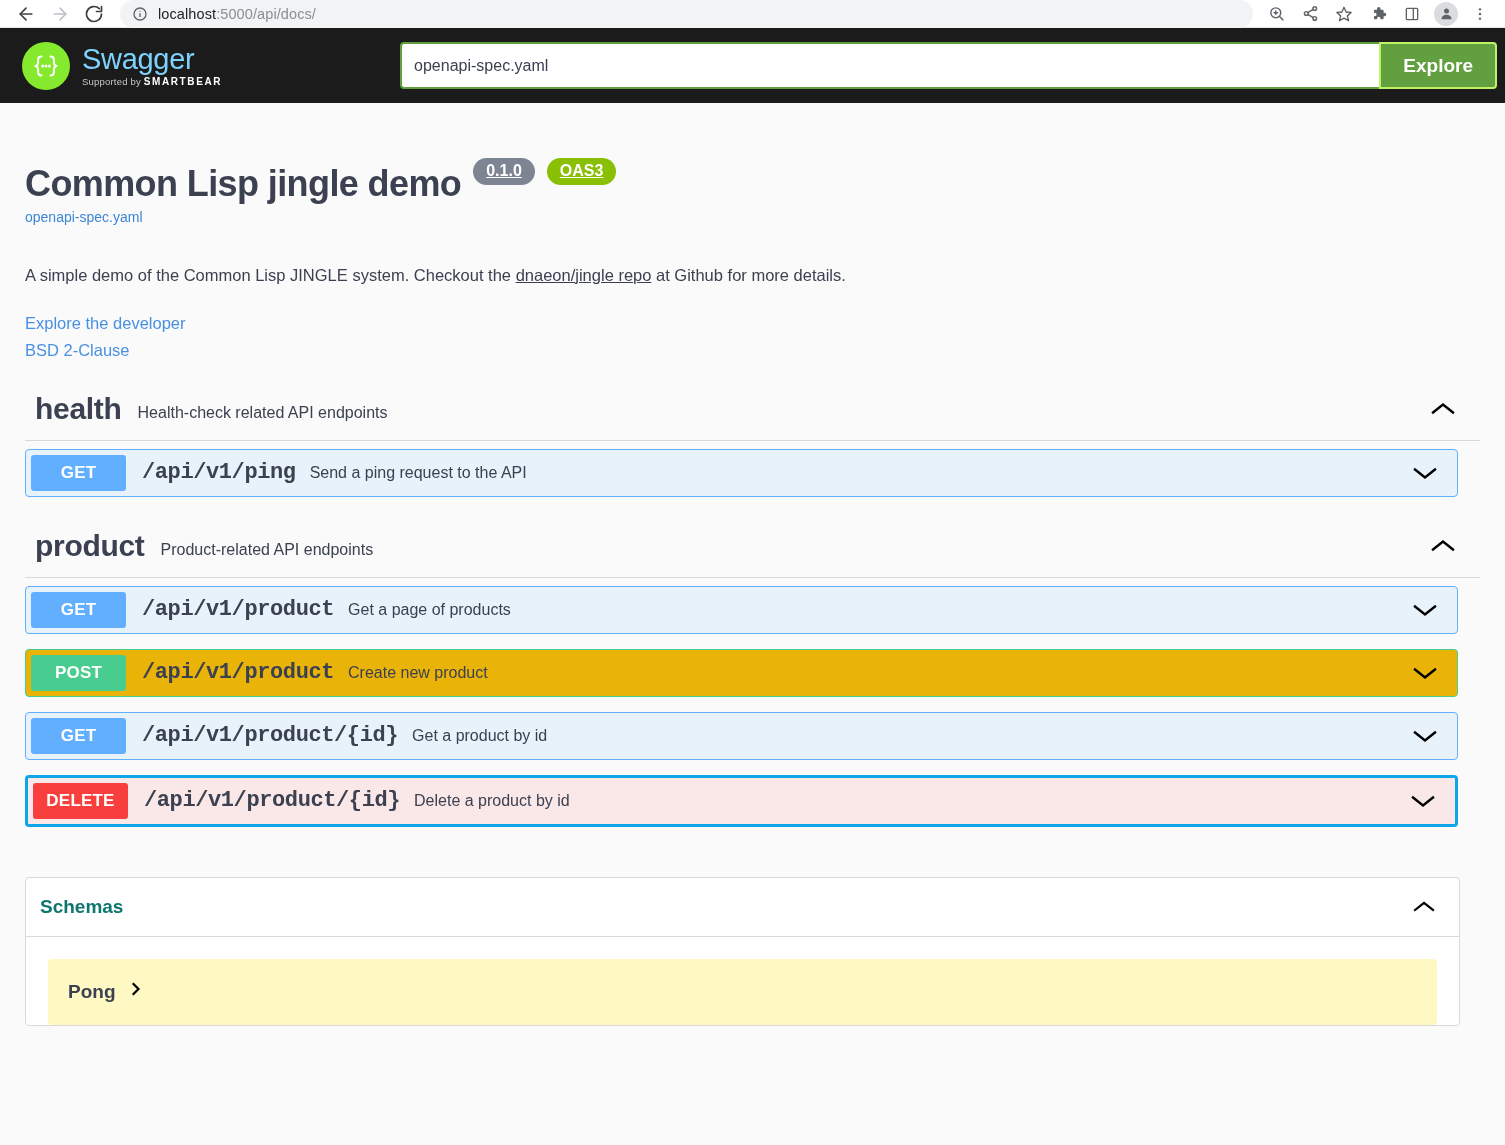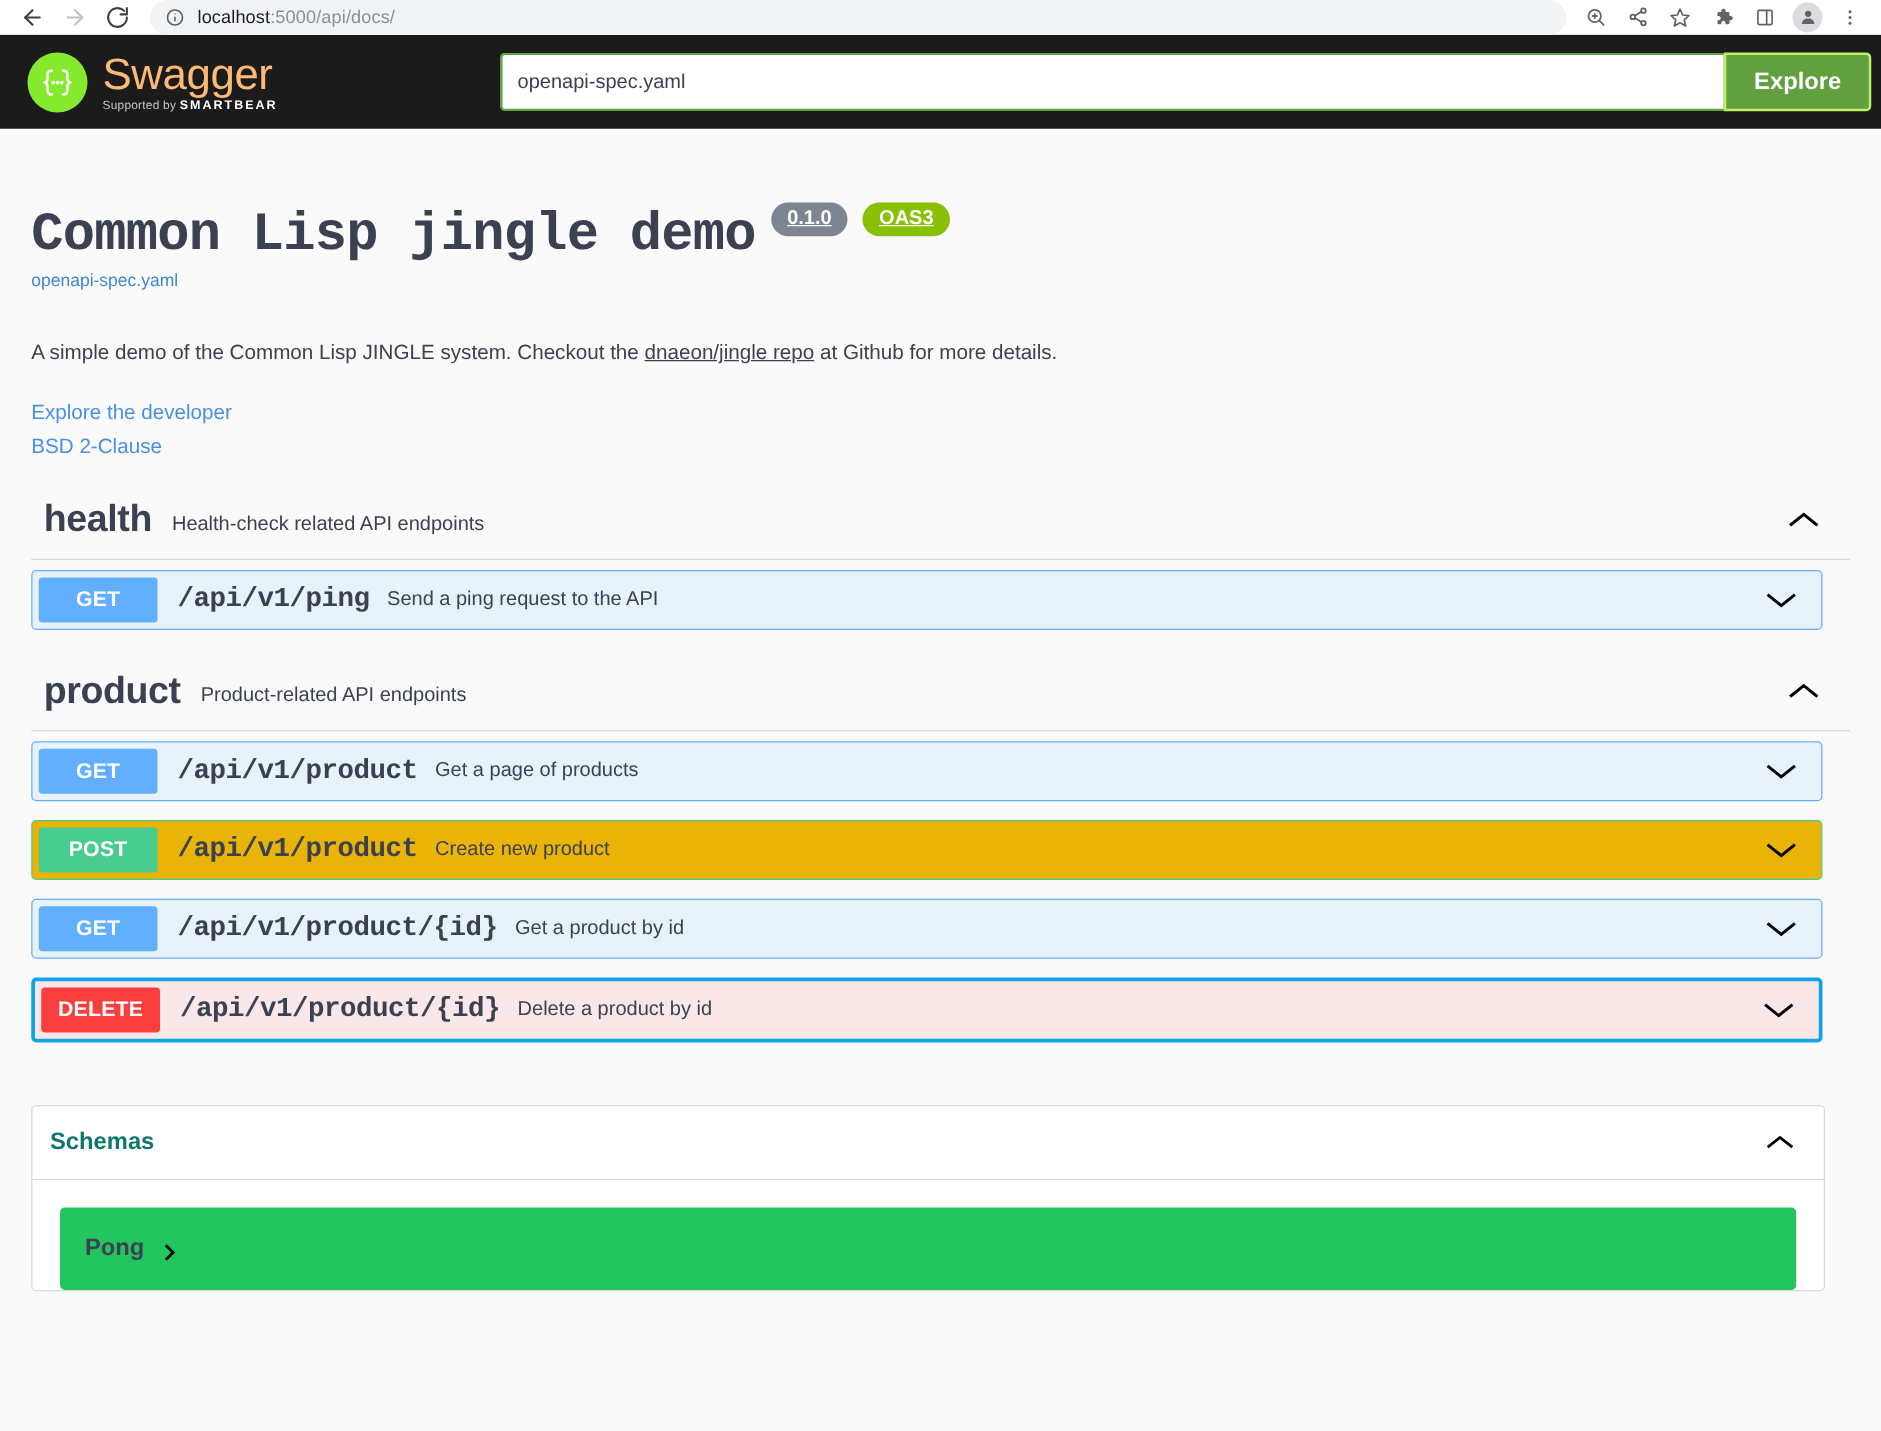--- a/index.html
+++ b/index.html
@@ -72,22 +72,22 @@
   }
   .logo-wrap { display: flex; align-items: center; }
   .logo-circle {
     width: 48px; height: 48px; border-radius: 50%;
     background: #85ea2d;
     display: flex; align-items: center; justify-content: center;
     flex-shrink: 0;
   }
   .logo-text { margin-left: 12px; line-height: 1; }
   .logo-title {
-    color: #fdba74;
-    font-size: 35px;
+    color: #7dd3fc;
+    font-size: 29px;
     font-weight: 400;
     letter-spacing: -0.3px;
     display: block;
   }
   .logo-sub {
     display: block;
     margin-top: 3px;
     font-size: 9.5px;
     color: #c9c9c9;
     letter-spacing: 0.2px;
@@ -132,27 +132,26 @@
     padding: 0 25px;
     max-width: 1505px;
   }
   .info-block { padding-top: 62px; }
   .title-row {
     display: flex;
     align-items: center;
     flex-wrap: wrap;
   }
   .api-title {
-    font-size: 43px;
+    font-size: 36px;
     font-weight: 700;
     color: #3b4151;
     margin: 0;
     letter-spacing: -0.6px;
     line-height: 1.05;
-    font-family: Liberation Mono, monospace;
   }
   .badge {
     display: inline-block;
     color: #ffffff;
     font-size: 16px;
     font-weight: 700;
     border-radius: 57px;
     padding: 4px 13px 5px;
     margin-left: 12px;
     position: relative;
@@ -272,25 +271,25 @@
     border-bottom: 1px solid #d9d9d9;
   }
   .models-title {
     font-size: 19px;
     font-weight: 700;
     color: #0f766e;
   }
   .models-arrow { margin-left: auto; display: flex; }
   .models-body { padding: 22px 22px 0 22px; }
   .model-row {
-    background: #22c55e;
+    background: #fef9c3;
     border-radius: 4px;
     padding: 22px 20px;
     display: flex;
-    align-items: flex-end;
+    align-items: flex-start;
     cursor: pointer;
   }
   .model-name {
     font-size: 19px;
     font-weight: 700;
     color: #3b4151;
   }
   .model-arrow { margin-left: 14px; display: flex; }
 </style>
 </head>

